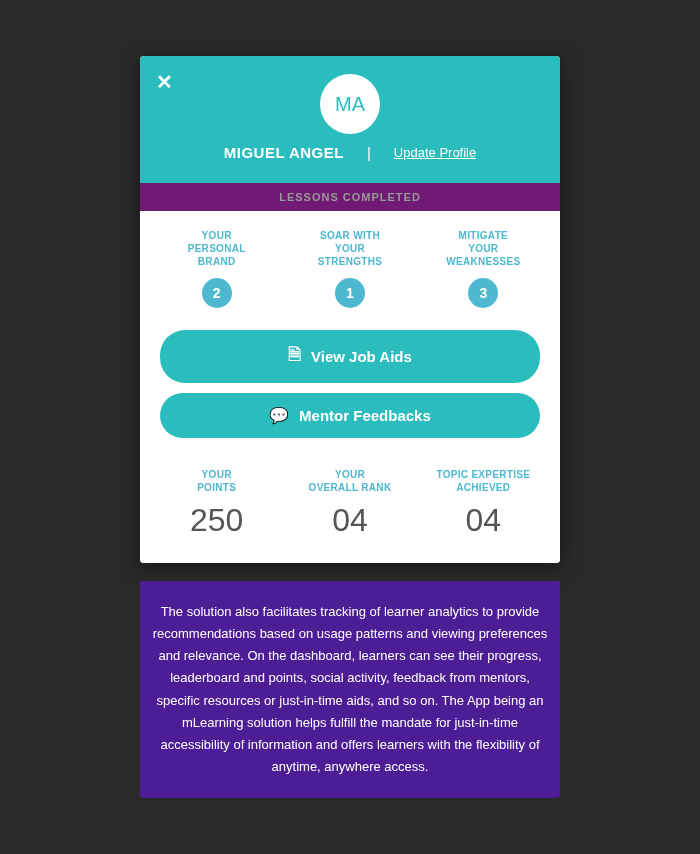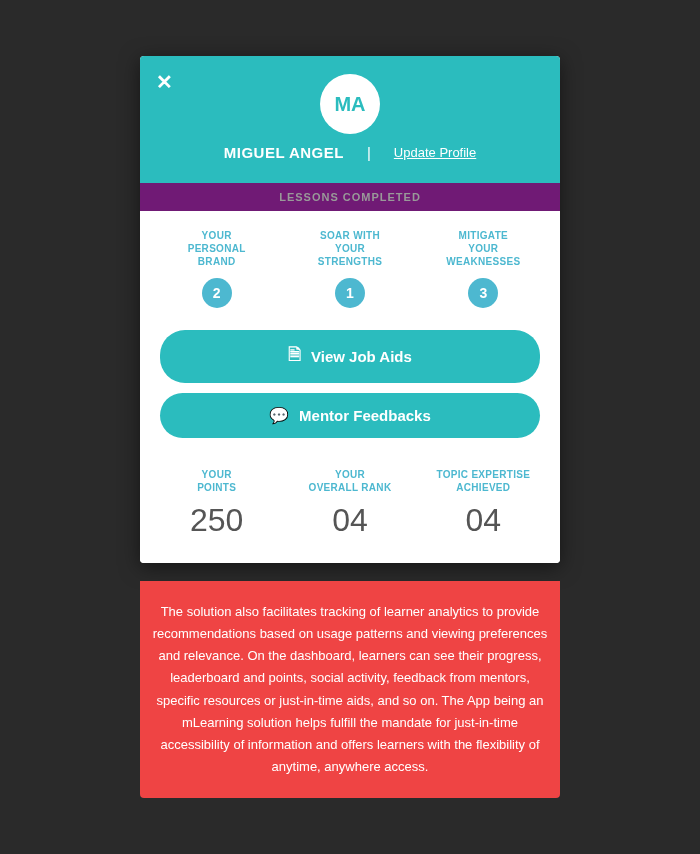--- a/index.html
+++ b/index.html
@@ -53,21 +53,21 @@
 
     .avatar-circle {
       width: 60px;
       height: 60px;
       background: #fff;
       border-radius: 50%;
       display: flex;
       align-items: center;
       justify-content: center;
       font-size: 20px;
-      font-weight: bold;
+      font-weight: normal;
       color: #2bbcbe;
       margin-bottom: 10px;
     }
 
     .user-name-row {
       display: flex;
       align-items: center;
       gap: 23px;
     }
 
@@ -197,21 +197,21 @@
 
     .achievement-value {
       font-size: 32px;
       font-weight: 300;
       color: #555;
     }
 
     
     .bottom-text-box {
       width: 100%;
-      background: #ef4444;
+      background: #4c1d95;
       padding: 20px 12px;
       margin-top: 18px;
       border-radius: 0 0 4px 4px;
     }
 
     .bottom-text {
       color: #fff;
       font-size: 13px;
       line-height: 1.7;
       text-align: center;

